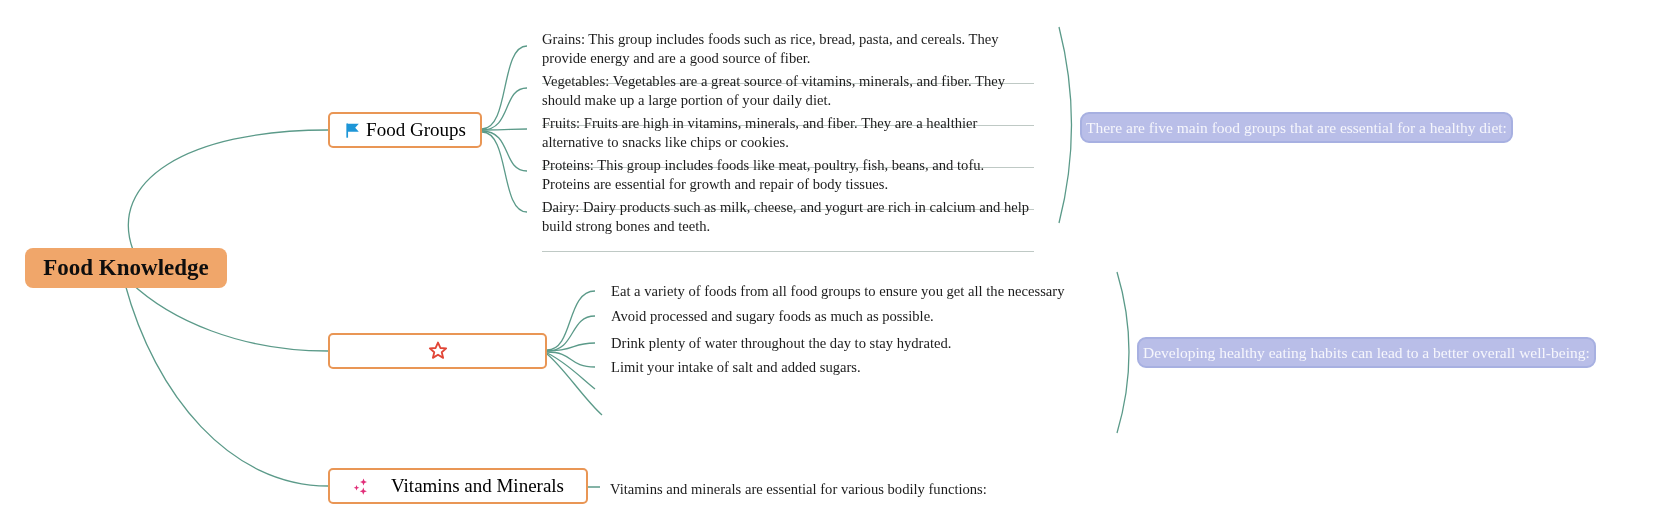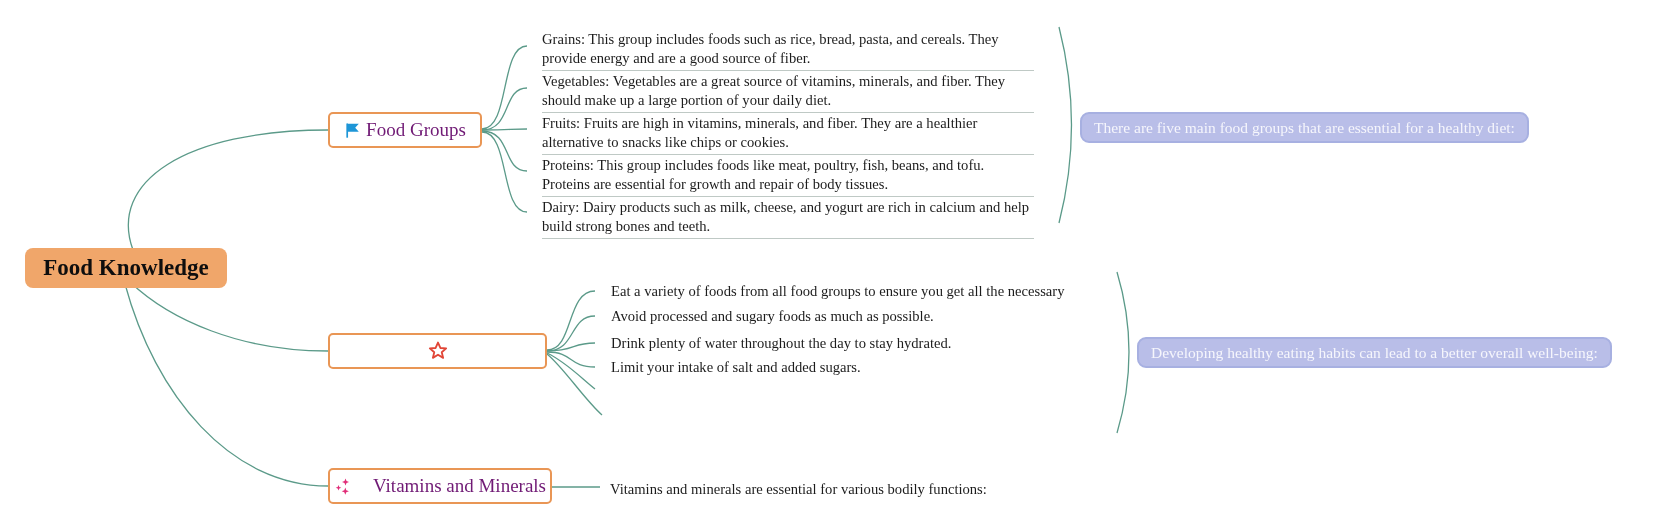--- a/index.html
+++ b/index.html
@@ -10,29 +10,29 @@
   .edges{position:absolute;left:0;top:0;}
   .edges path{fill:none;stroke:#5b9a89;stroke-width:1.3px;}
   .root{
     position:absolute;left:25px;top:248px;width:202px;height:40px;
     background:#f0a66a;border-radius:8px;display:flex;align-items:center;justify-content:center;
     font-size:23px;font-weight:bold;color:#0e0e0e;cursor:pointer;
   }
   .node{
     position:absolute;height:36px;box-sizing:border-box;background:#ffffff;
     border:2px solid #e99655;border-radius:5px;display:flex;align-items:center;justify-content:center;
-    gap:5px;font-size:19px;color:#701a75;cursor:pointer;
+    gap:5px;font-size:19px;color:#000000;cursor:pointer;
   }
   .node .ic{display:flex;align-items:center;flex:0 0 auto;}
   .leaf{position:absolute;color:#1c1c1c;font-size:14.6px;line-height:19px;cursor:pointer;}
-  .leaf--wrap{width:492px;padding-bottom:2px;border-bottom:1px solid #bfc9c5;}
+  .leaf--wrap{width:492px;padding-bottom:15px;border-bottom:1px solid #bfc9c5;}
   .leaf--line{white-space:nowrap;}
   .summary{
     position:absolute;box-sizing:border-box;background:#b9bee8;border:2px solid #a7b0e1;
-    border-radius:9px;color:#f6f6fc;font-size:15.5px;line-height:21px;padding:3px 12px;
+    border-radius:9px;color:#f6f6fc;font-size:15.5px;line-height:21px;padding:3px 4px;
     white-space:nowrap;cursor:pointer;
   }
 </style>
 </head>
 <body>
 
 <div class="stage">
 
   <svg class="edges" width="1673" height="531" viewBox="0 0 1673 531">
 
@@ -89,21 +89,21 @@
     </span>
   </div>
 
   <div class="leaf leaf--line" style="left:611px;top:282px;">Eat a variety of foods from all food groups to ensure you get all the necessary</div>
   <div class="leaf leaf--line" style="left:611px;top:334px;">Drink plenty of water throughout the day to stay hydrated.</div>
   <div class="leaf leaf--line" style="left:611px;top:307px;">Avoid processed and sugary foods as much as possible.</div>
   <div class="leaf leaf--line" style="left:611px;top:358px;">Limit your intake of salt and added sugars.</div>
 
   <div class="summary" style="left:1137px;top:337px;">Developing healthy eating habits can lead to a better overall well-being:</div>
 
-  <div class="node" style="left:328px;top:468px;width:224px;gap:21px;">
+  <div class="node" style="left:328px;top:468px;width:260px;gap:21px;">
     <span class="ic">
       <svg width="18" height="18" viewBox="0 0 18 18">
         <path d="M11.5 1.5l1 2.5 2.5 1-2.5 1-1 2.5-1-2.5-2.5-1 2.5-1z" fill="#e12d78"></path>
         <path d="M4.5 8l.8 2 2 .8-2 .8-.8 2-.8-2-2-.8 2-.8z" fill="#e12d78"></path>
         <path d="M11.3 10.6l1 2.6 2.6 1-2.6 1-1 2.6-1-2.6-2.6-1 2.6-1z" fill="#e12d78"></path>
       </svg>
     </span>
     <span>Vitamins and Minerals</span>
   </div>
 

